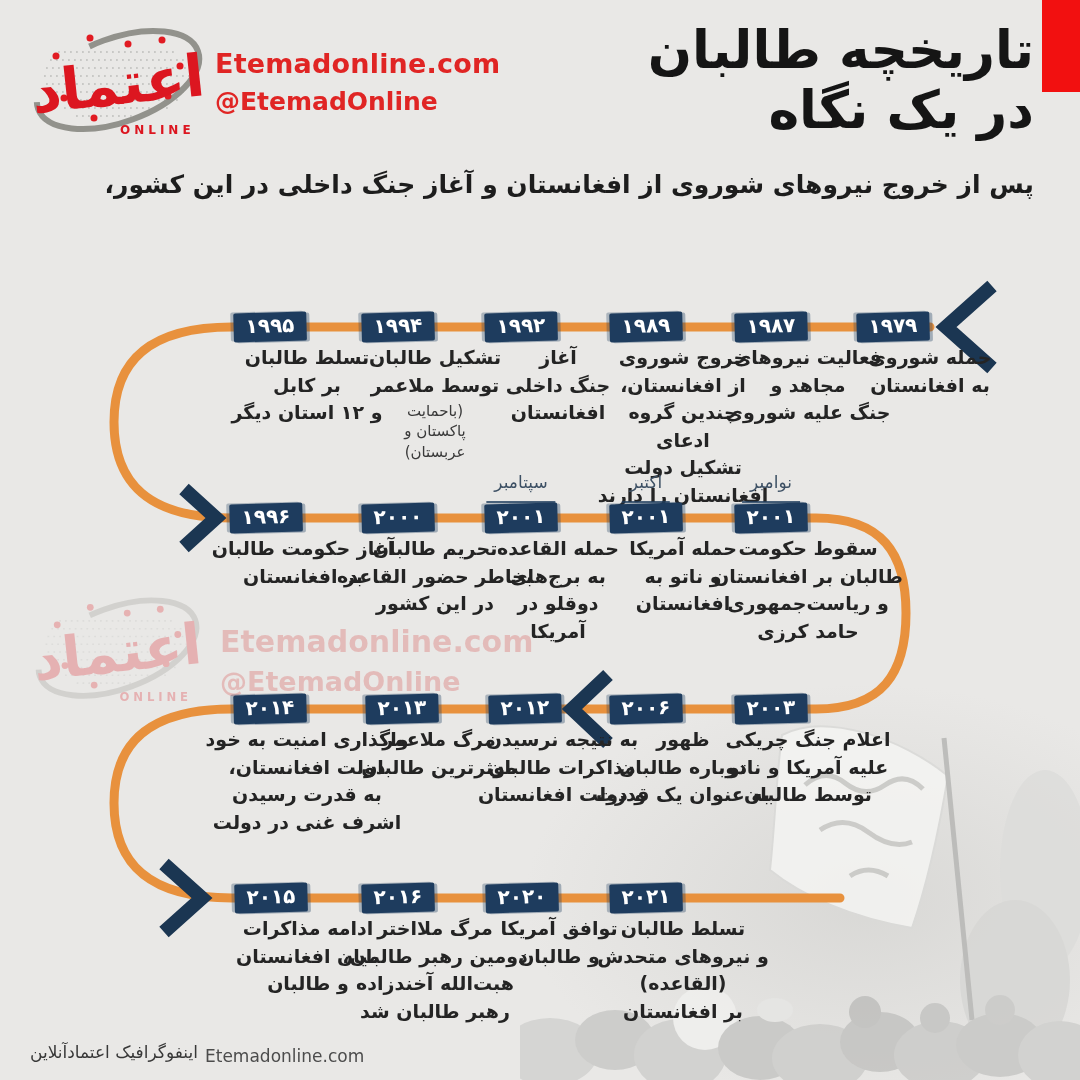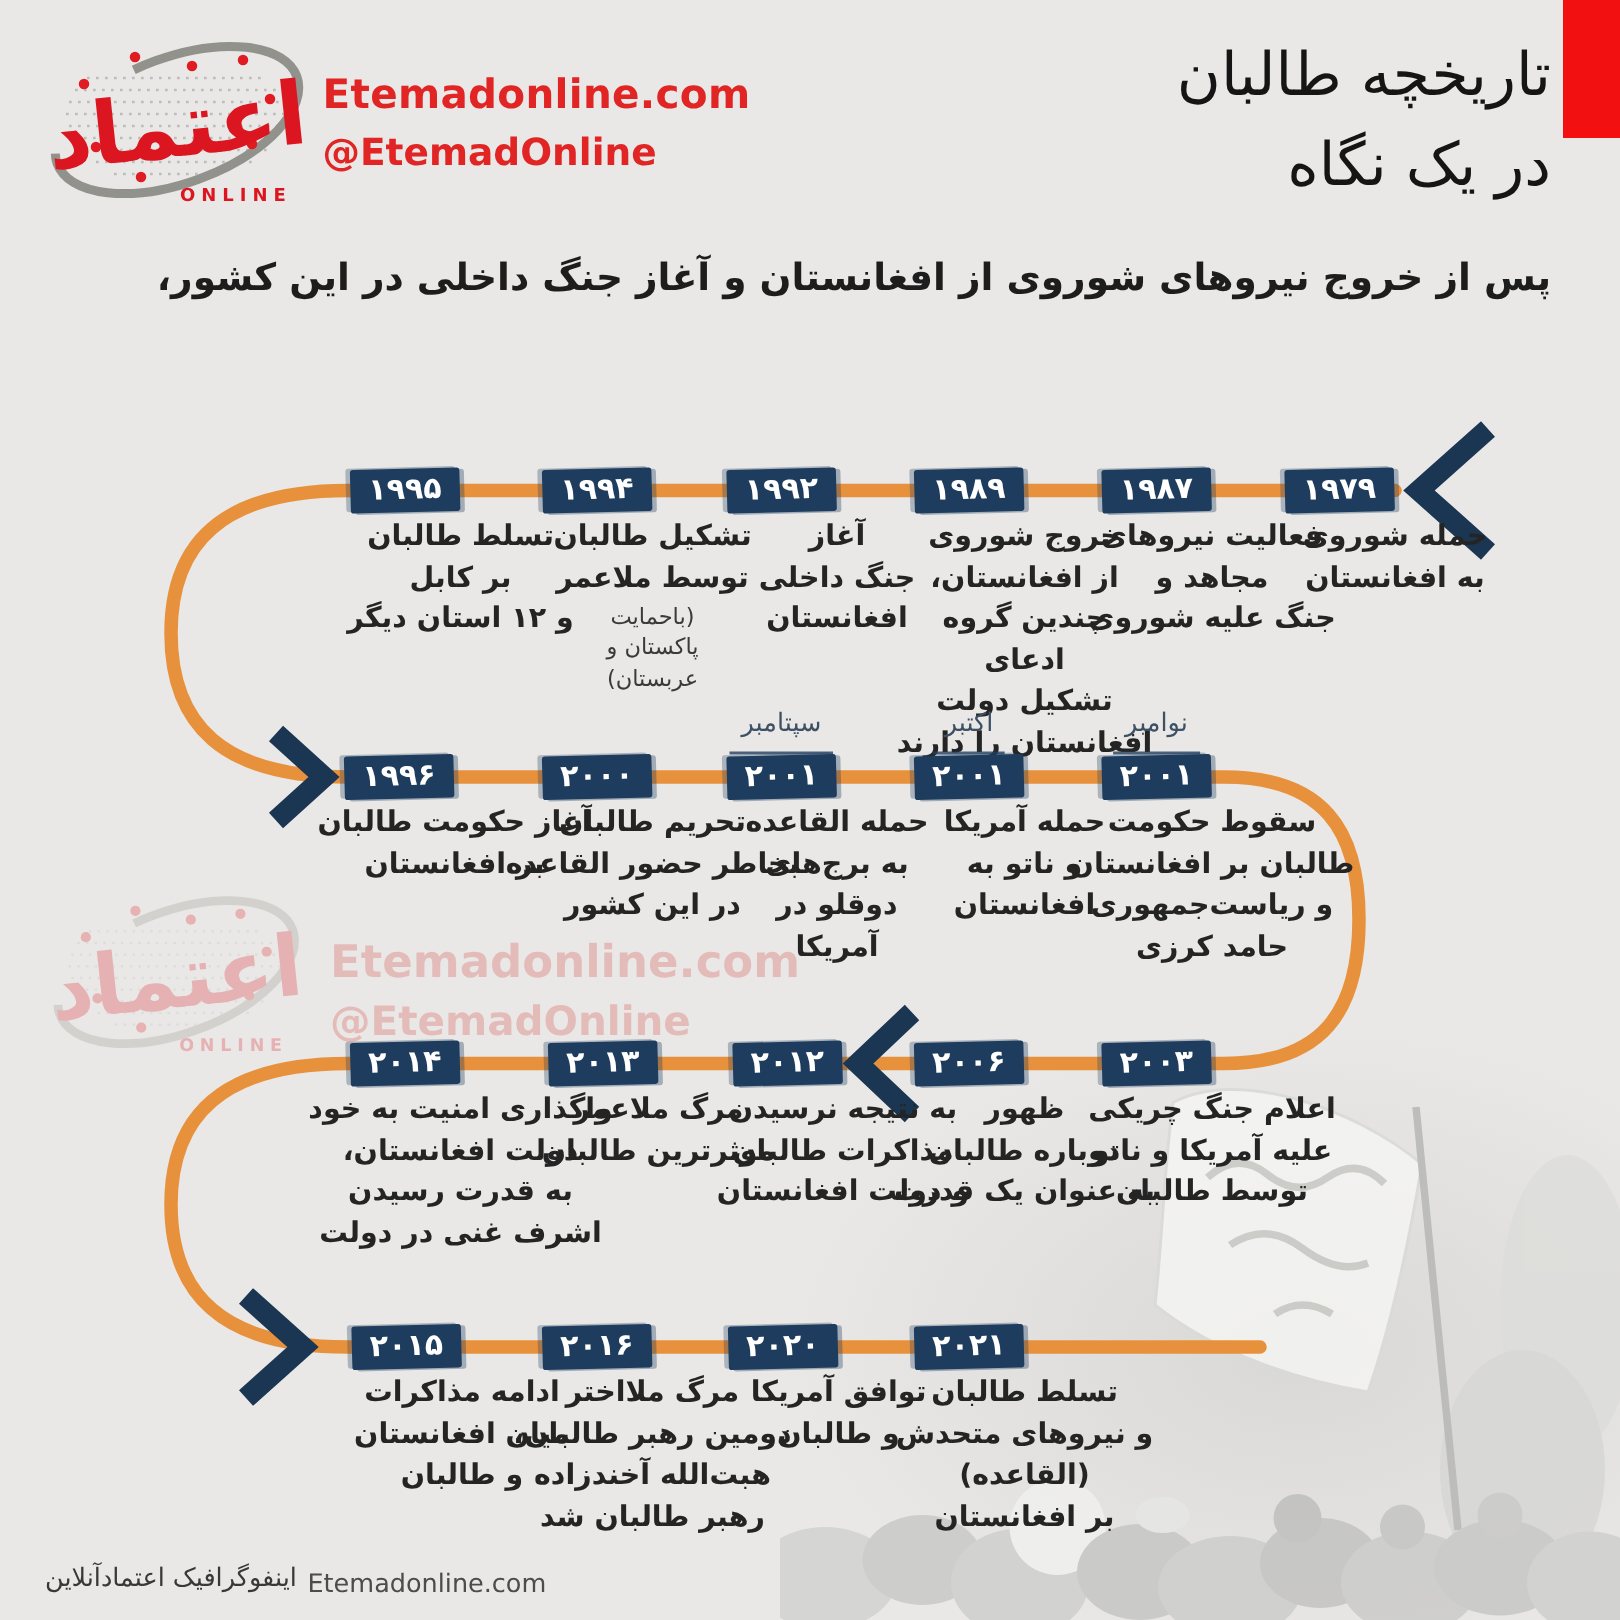--- a/index.html
+++ b/index.html
@@ -13,21 +13,21 @@
   *{box-sizing:border-box;}
   html,body{margin:0;padding:0;}
   body{
     width:1080px;height:1080px;position:relative;overflow:hidden;
     background:var(--bg);
     font-family:"DejaVu Sans",sans-serif;
   }
   
   .red-bar{position:absolute;top:0;right:0;width:38px;height:92px;background:#f21010;}
   .title{position:absolute;top:20px;right:46px;text-align:right;direction:rtl;color:#151515;
-    font-size:40px;font-weight:400;line-height:60px;}
+    font-size:52px;font-weight:700;line-height:60px;}
   .intro{position:absolute;top:168px;right:46px;text-align:right;direction:rtl;color:#1d1d1d;
     font-size:25px;font-weight:700;line-height:33px;}
   .logo-wrap{position:absolute;left:28px;top:18px;width:180px;height:132px;}
   .brand-texts{position:absolute;left:215px;top:48px;}
   .brand-site{color:#e02524;font-size:27px;font-weight:800;letter-spacing:.2px;}
   .brand-handle{color:#e02524;font-size:25px;font-weight:800;margin-top:8px;}
   
   .watermark{position:absolute;left:22px;top:582px;width:470px;height:160px;opacity:.26;pointer-events:none;}
   .watermark .ghost-logo{position:absolute;left:8px;top:0;width:175px;height:140px;}
   .wm-site{position:absolute;left:198px;top:42px;color:#d43d3d;font-size:30px;font-weight:800;}

